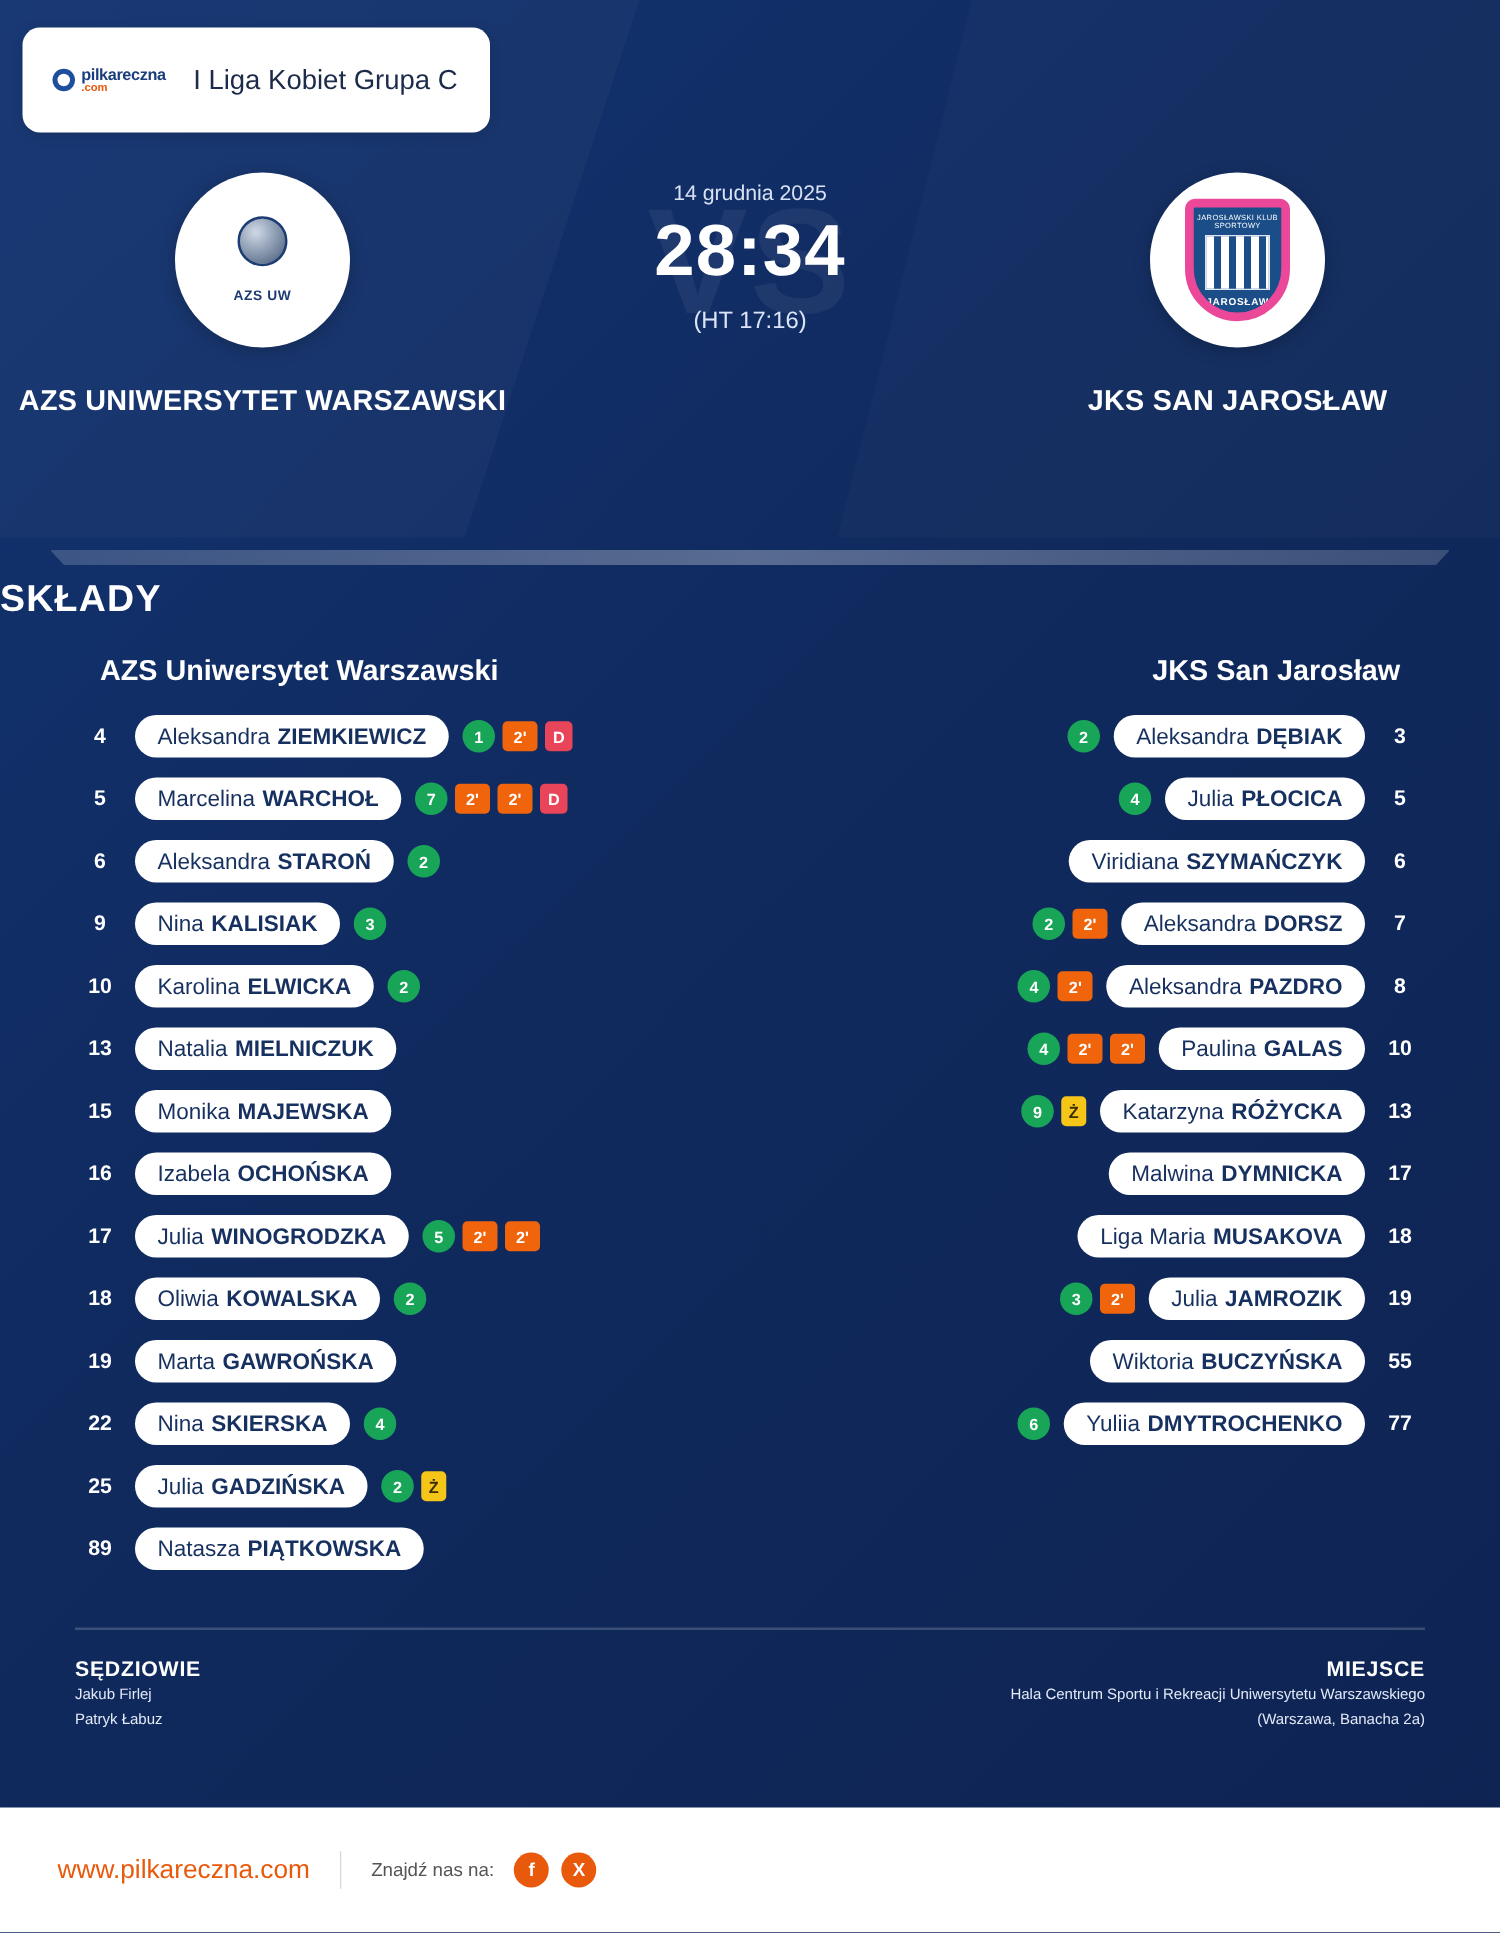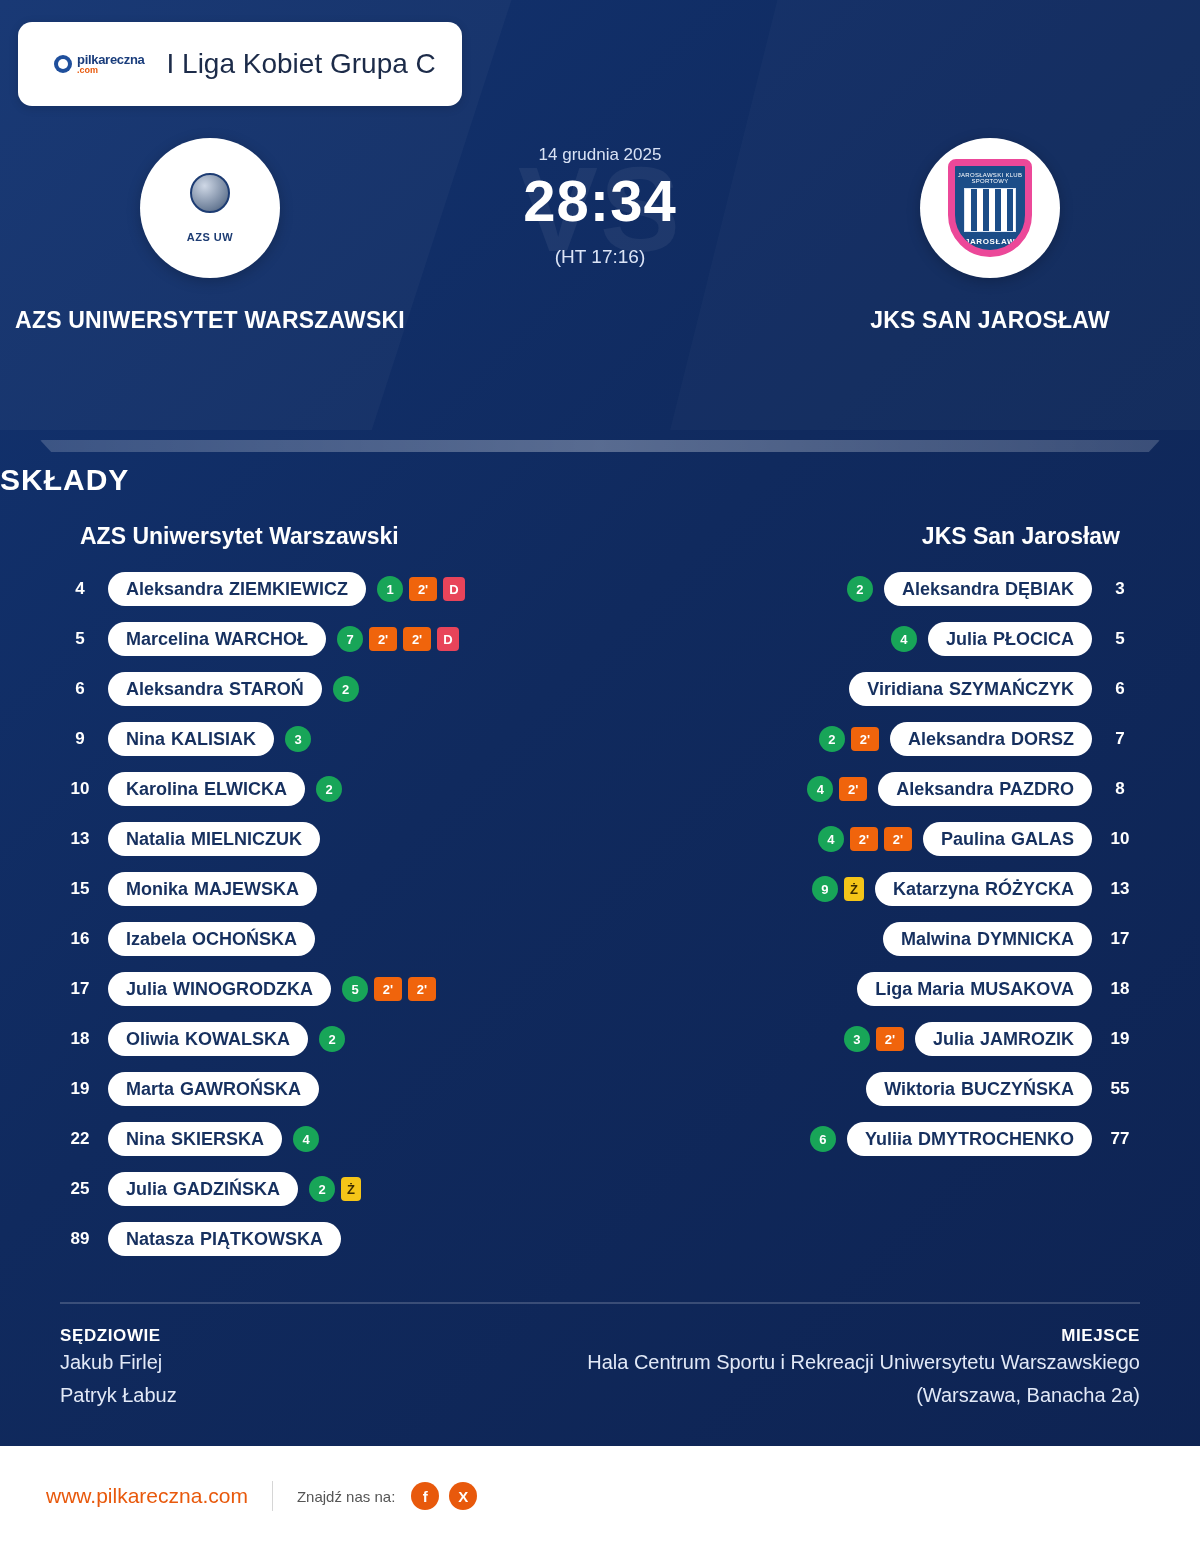--- a/index.html
+++ b/index.html
@@ -38,21 +38,21 @@
   }
 
   .league-badge {
     position: absolute;
     left: 18px; top: 22px;
     background: #fff;
     border-radius: 14px;
     height: 84px;
     display: flex;
     align-items: center;
-    padding: 0 26px 0 36px;
+    padding: 0 26px 0 24px;
     box-shadow: 0 2px 10px rgba(0,0,0,0.15);
     z-index: 5;
   }
   .logo-pilkareczna { display: flex; align-items: center; margin-right: 22px; }
   .logo-mark {
     width: 18px; height: 18px;
     background: #1f4f9c;
     border-radius: 50%;
     position: relative;
     margin-right: 5px;
@@ -61,21 +61,21 @@
     content: "";
     position: absolute; left: 4px; top: 4px;
     width: 10px; height: 10px;
     border-radius: 50%;
     background: #fff;
   }
   .logo-text { line-height: 1; }
   .logo-text .t1 { font-size: 13px; color: #1a3d7c; font-weight: bold; letter-spacing: -0.3px; }
   .logo-text .t2 { font-size: 9px; color: #e8590c; font-weight: bold; }
   .league-name {
-    font-size: 28px; color: #1c2b49; font-weight: 500;
+    font-size: 22px; color: #1c2b49; font-weight: 500;
     white-space: nowrap;
   }
 
   .vs-watermark {
     position: absolute;
     left: 0; right: 0; top: 140px;
     text-align: center;
     font-size: 120px;
     font-weight: bold;
     color: rgba(255,255,255,0.06);
@@ -159,21 +159,21 @@
     background: #fff;
     border-radius: 20px;
     height: 34px;
     display: flex; align-items: center;
     padding: 0 18px;
     font-size: 18px;
     color: #16305f;
     white-space: nowrap;
     margin: 0 8px;
   }
-  .name-pill .first { font-weight: bold; margin-right: 6px; }
+  .name-pill .first { font-weight: normal; margin-right: 6px; }
   .name-pill .last { font-weight: bold; }
 
   .badge {
     display: inline-flex; align-items: center; justify-content: center;
     font-size: 13px; font-weight: bold; color: #fff;
     margin: 0 3px;
     flex: 0 0 auto;
   }
   .badge-goals {
     width: 26px; height: 26px; border-radius: 50%;
@@ -202,21 +202,21 @@
     display: flex;
     padding: 22px 60px 0 60px;
     color: #fff;
   }
   .refs { width: 45%; }
   .venue { width: 55%; text-align: right; }
   .finfo-title {
     font-size: 17px; font-weight: bold; letter-spacing: 0.6px;
     margin-bottom: 0;
   }
-  .finfo-line { font-size: 20px; color: #e2e9f7; line-height: 1.65; }
+  .finfo-line { font-size: 12px; color: #e2e9f7; line-height: 1.65; }
 
   .bottom-bar {
     position: absolute;
     left: 0; right: 0; bottom: 0;
     height: 100px;
     background: #ffffff;
     display: flex; align-items: center;
     padding: 0 46px;
   }
   .site-url { font-size: 21px; color: #e8590c; font-weight: 500; }

